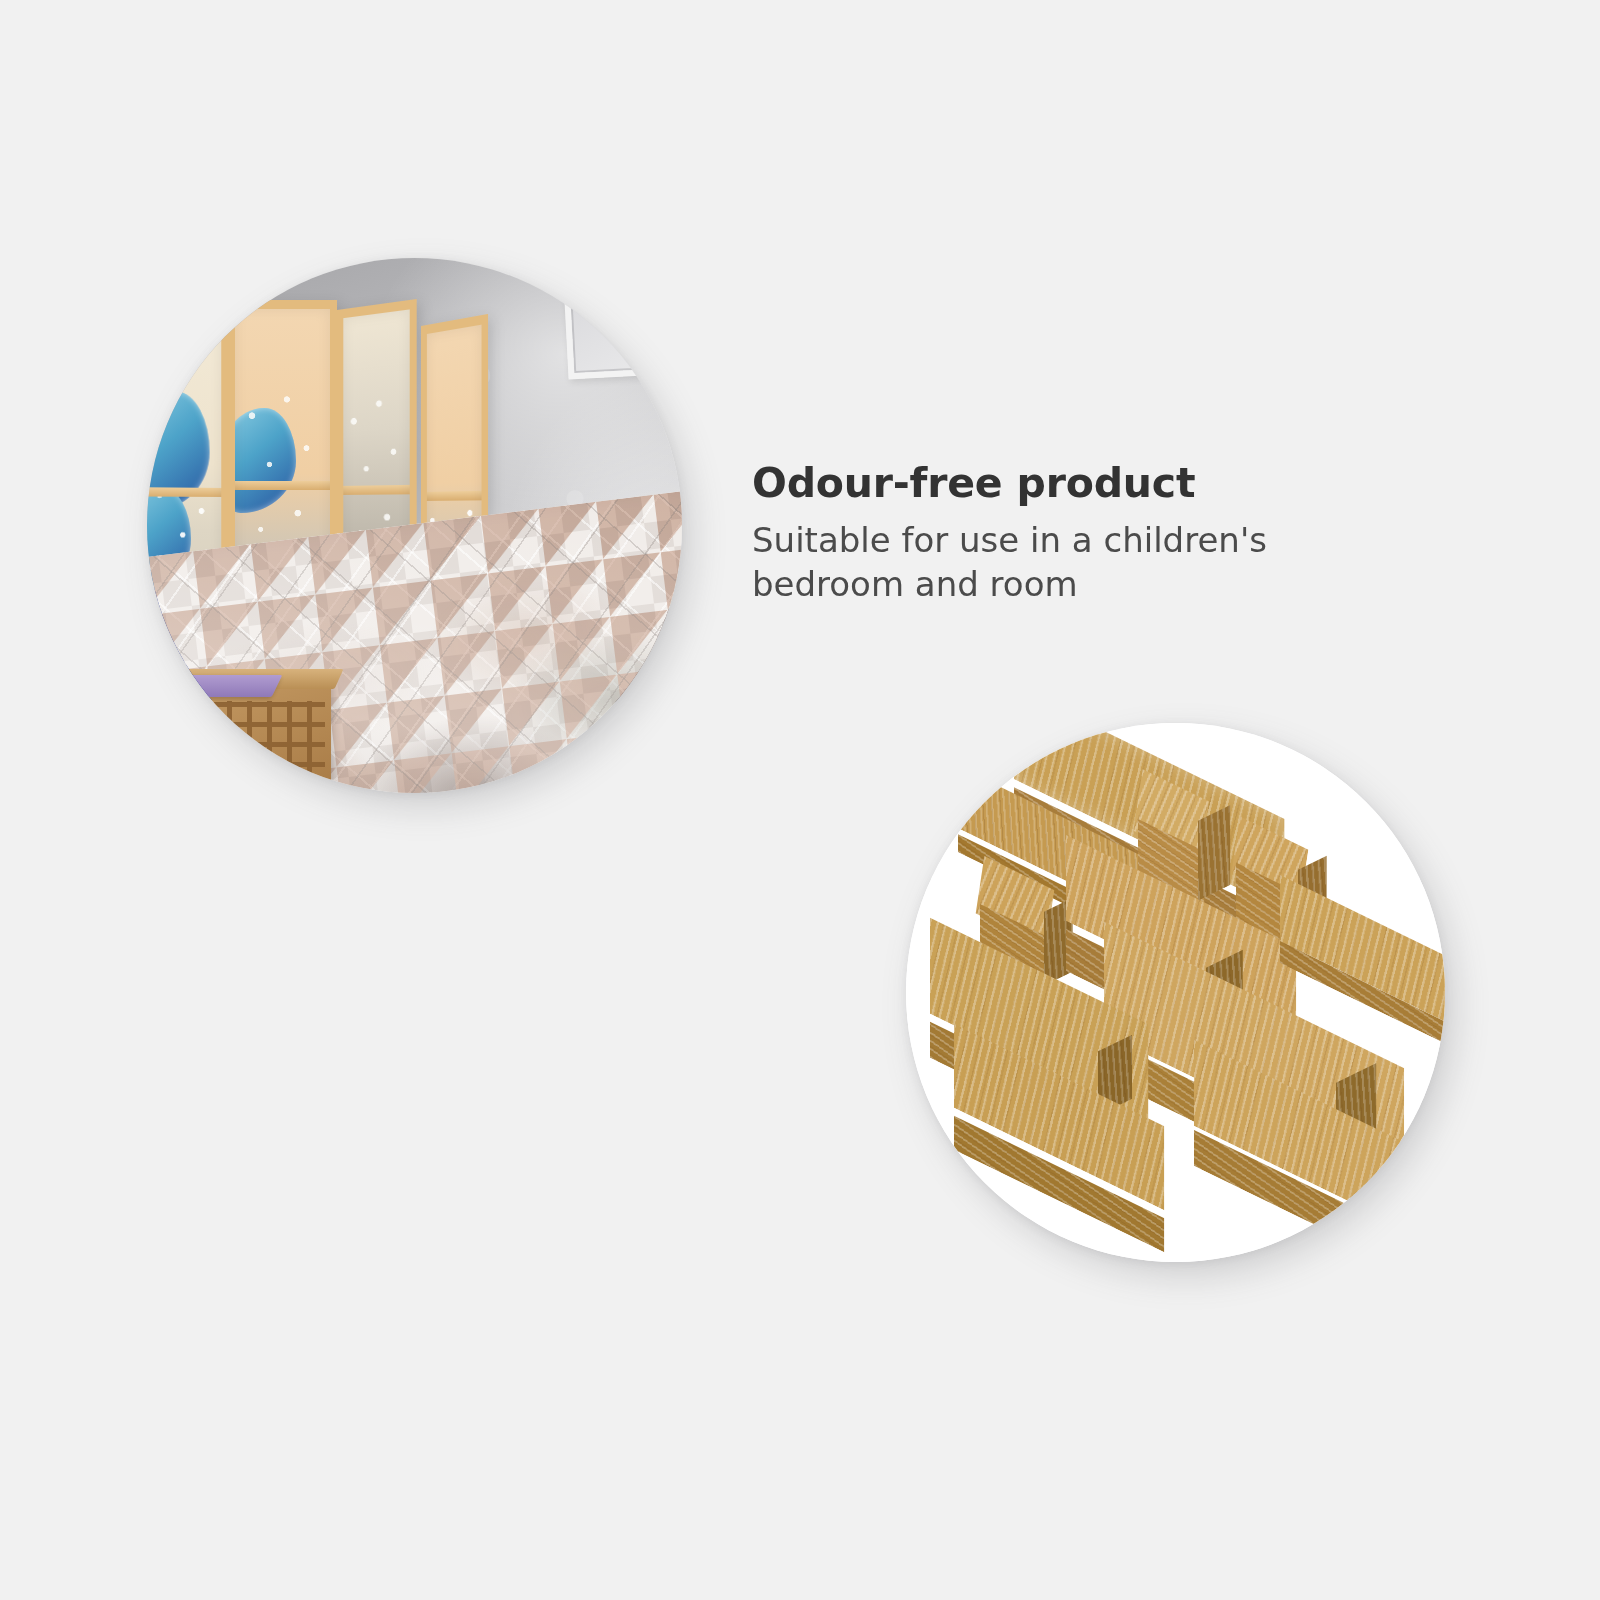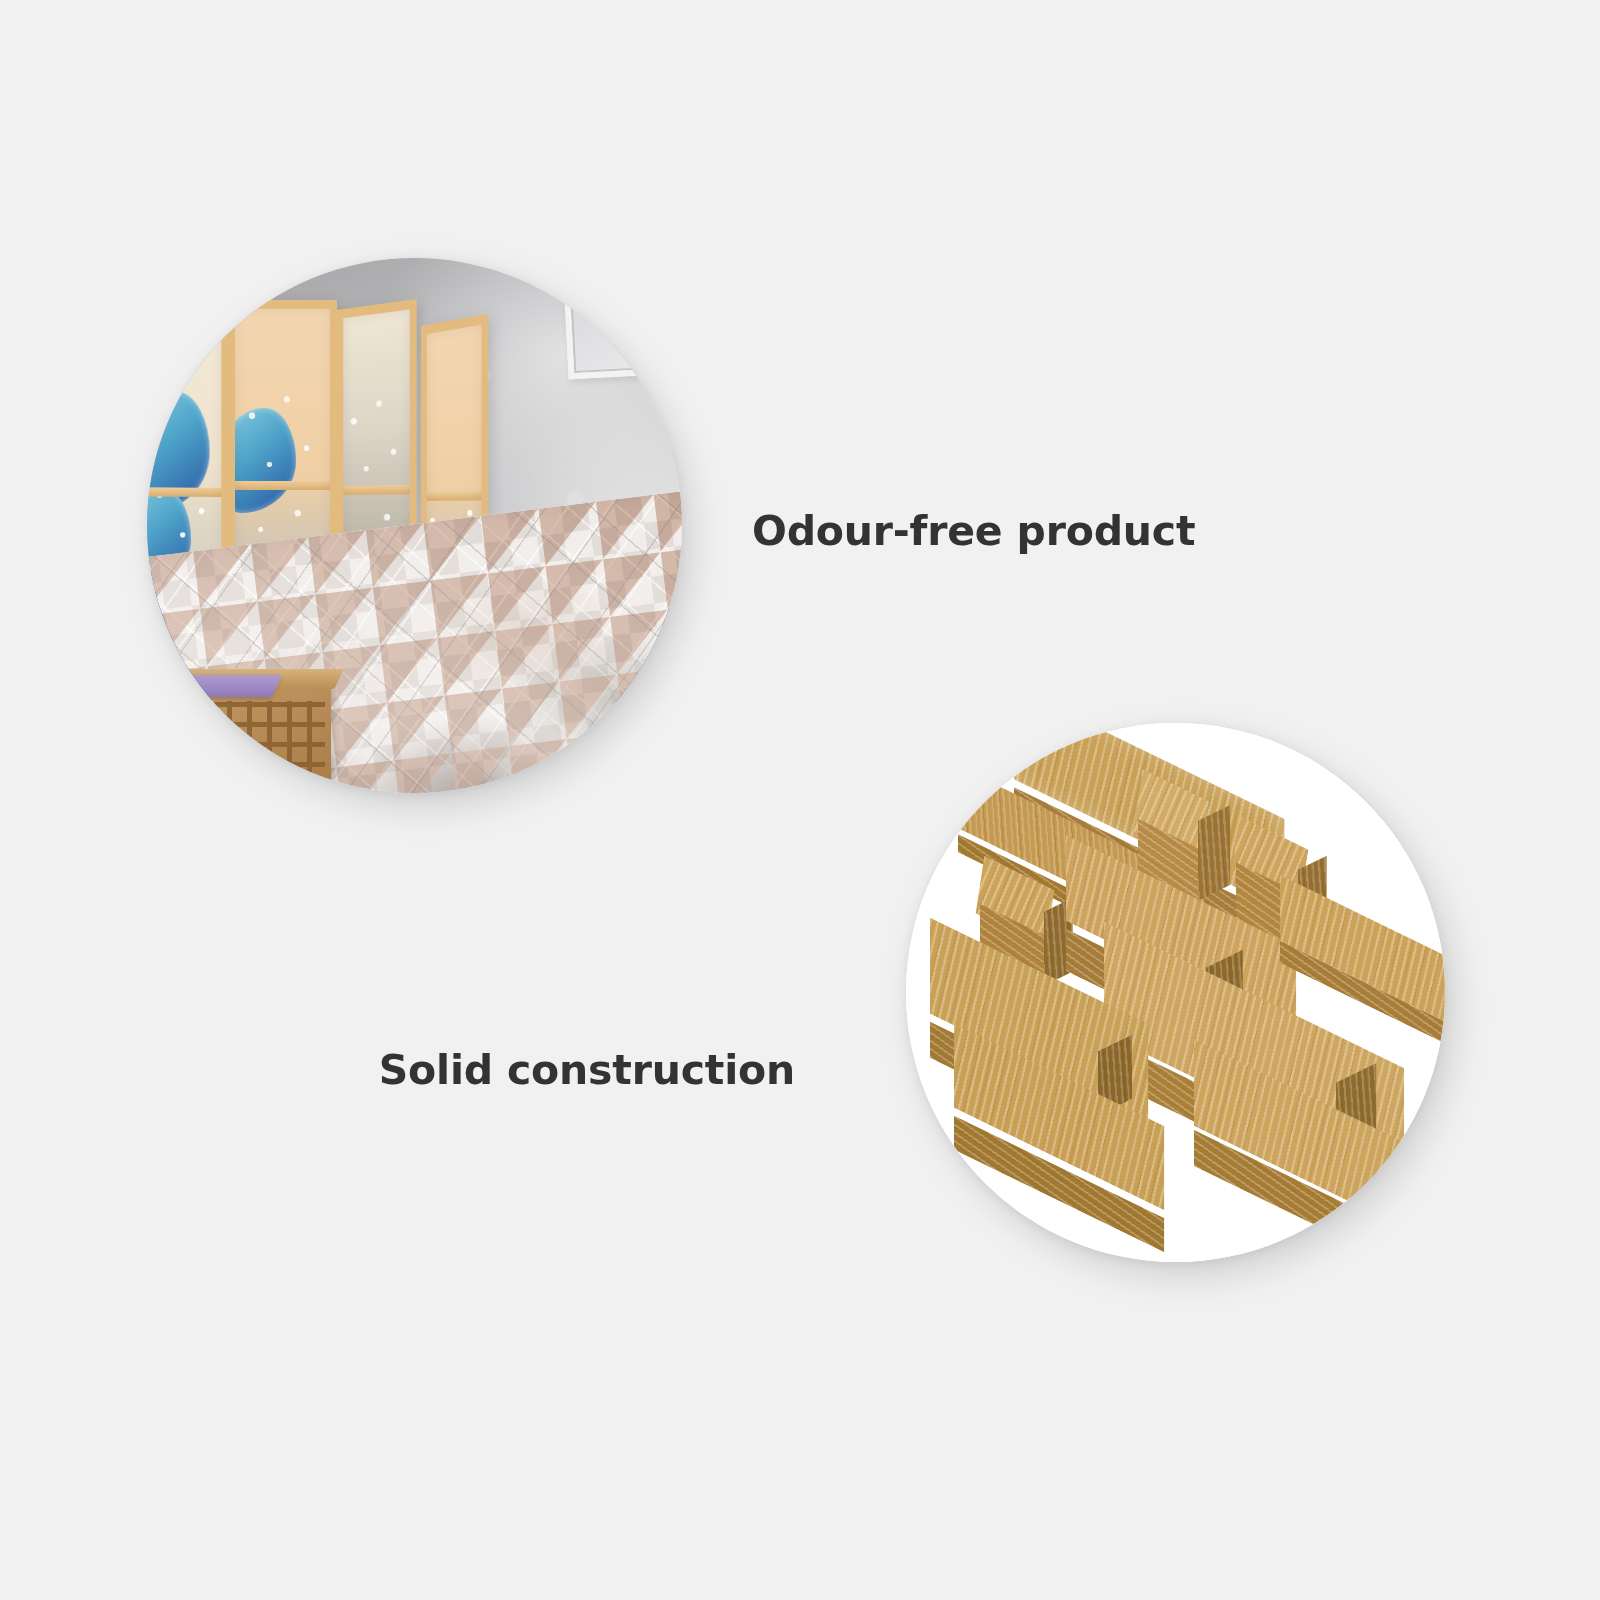--- a/index.html
+++ b/index.html
@@ -306,21 +306,21 @@
       repeating-linear-gradient(12deg, rgba(255,255,255,0.26) 0 2px, rgba(0,0,0,0.00) 2px 8px),
       repeating-linear-gradient(12deg, rgba(120,76,26,0.18) 0 1px, rgba(0,0,0,0) 1px 11px);
   }
   .grain-c {
     background-image:
       repeating-linear-gradient(86deg, rgba(255,255,255,0.22) 0 2px, rgba(0,0,0,0.00) 2px 6px),
       repeating-linear-gradient(86deg, rgba(110,70,24,0.20) 0 1px, rgba(0,0,0,0) 1px 9px);
   }
 
   
-  .copy { position: absolute; margin-top: 48px; }
+  .copy { position: absolute; }
   .f-title {
     font-family: "DejaVu Sans", sans-serif;
     font-weight: 700;
     font-size: 41px;
     line-height: 1.16;
     color: #333333;
     letter-spacing: -0.2px;
     margin: 0 0 10px 0;
   }
   .f-body {
@@ -397,20 +397,21 @@
           <div class="bench-lattice"></div>
           <div class="bench-top"></div>
         </div>
         <div class="book"></div>
 
       </div>
     </div>
 
     <div class="copy" id="copy-odour">
       <h2 class="f-title">Odour-free product</h2>
+      <p class="f-body">Suitable for use in a children's bedroom and room</p>
     </div>
   </div>
 
   <div class="feature">
 
     <div class="medallion" id="medallion-timber">
       <div class="timber-stage">
 
         <div class="plank">
           <div class="pk-top grain-a" style="left:108px;top:30px;width:270px;height:92px;
@@ -498,17 +499,16 @@
           <div class="pk-top grain-a" style="left:288px;top:372px;width:226px;height:86px;
                background-color:#cda45b; transform:skewY(26deg);"></div>
           <div class="pk-front grain-b" style="left:288px;top:462px;width:226px;height:36px;
                background-color:#a67c35; transform:skewY(26deg);"></div>
         </div>
 
       </div>
     </div>
 
     <div class="copy" id="copy-solid">
-      <h2 class="f-title">Solid construction</h2>
     </div>
   </div>
 
 </div>
 
 </body></html>

